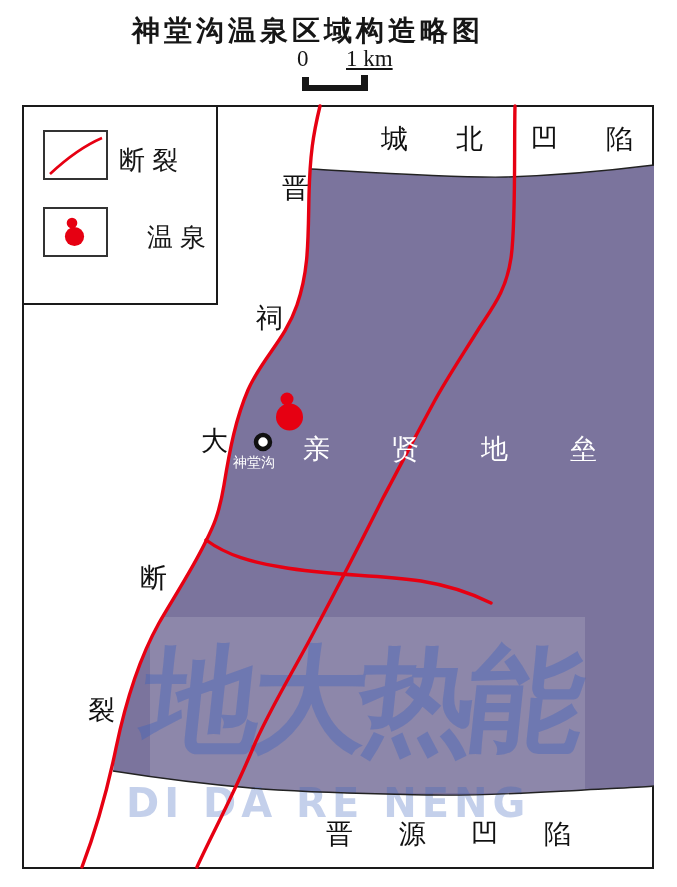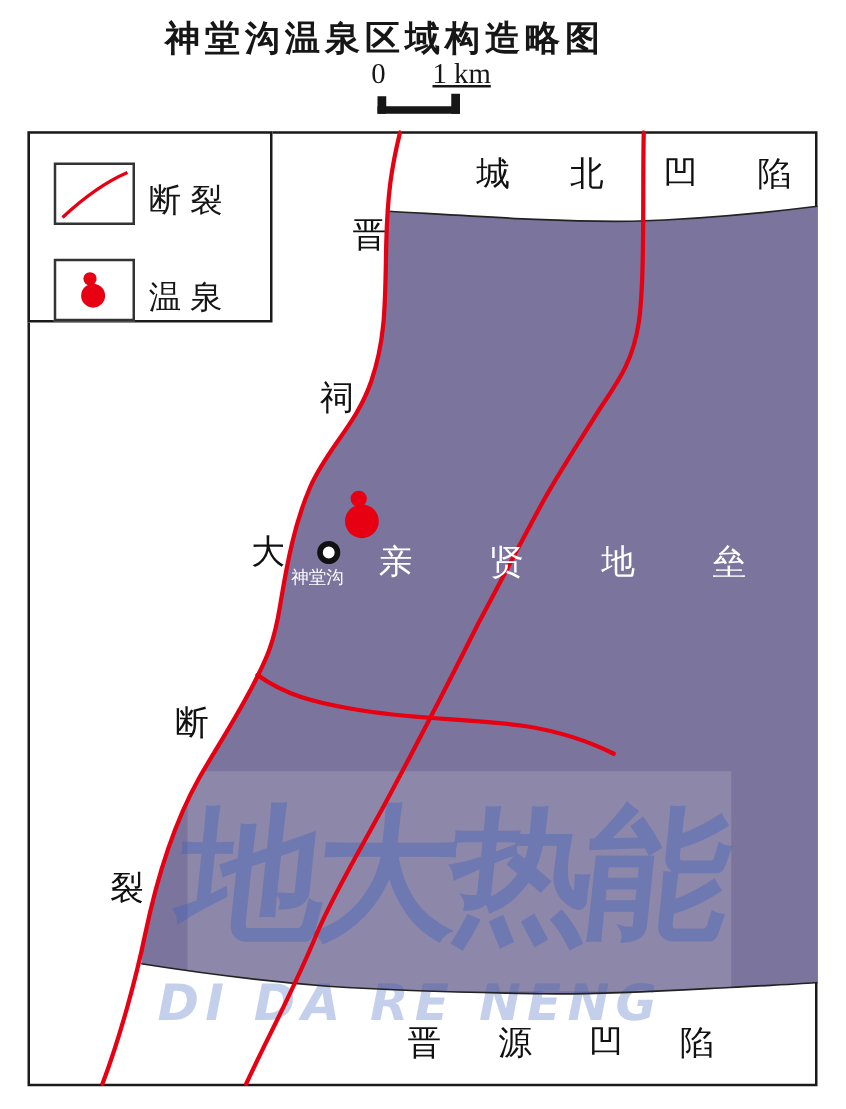--- a/index.html
+++ b/index.html
@@ -33,43 +33,43 @@
   .boundary{fill:none;stroke:#222;stroke-width:1.4;}
   .horst{fill:var(--horst-fill);}
 
   
   .wm{z-index:2;}
   .wm-rect{left:150px;top:617px;width:435px;height:176px;background:rgba(255,255,255,0.14);}
   .wm-cn{left:144px;top:636px;width:470px;font-family:"DejaVu Sans",sans-serif;
     font-weight:bold;font-size:116px;line-height:1.1;letter-spacing:-8px;
     color:rgba(60,98,188,0.38);transform:skewX(-6deg);white-space:nowrap;}
   .wm-en{left:126px;top:780px;font-family:"DejaVu Sans",sans-serif;font-weight:bold;
-    font-style:italic;font-size:40px;letter-spacing:5px;color:rgba(60,98,188,0.30);
+    font-size:40px;letter-spacing:5px;color:rgba(60,98,188,0.30);
     white-space:nowrap;}
 
   
   .lbl{z-index:4;font-size:27px;line-height:1;white-space:nowrap;}
   .lbl.white{color:#ffffff;}
   .spread{display:flex;justify-content:space-between;}
   .band-north{left:381px;top:126px;width:252px;}
   .band-horst{left:303px;top:436px;width:294px;}
   .band-south{left:326px;top:821px;width:245px;}
   .fault-char{z-index:4;font-size:27px;line-height:1;color:#111;}
   .spring-site{left:233px;top:456px;font-size:14px;letter-spacing:0px;}
 
   
-  .legend{left:22px;top:105px;width:196px;height:153px;background:#fff;
+  .legend{left:22px;top:105px;width:196px;height:200px;background:#fff;
     border:2px solid var(--line-black);z-index:5;}
   .legend .swatch{position:absolute;left:19px;width:65px;height:50px;
     border:2px solid #333;background:#fff;}
   .legend .sw1{top:23px;}
   .legend .sw2{top:100px;}
   .legend .lg-label{position:absolute;left:95px;font-size:26px;letter-spacing:7px;color:#161616;}
   .legend .ll1{top:36px;}
-  .legend .ll2{top:113px;}
+  .legend .ll2{top:113px;margin-left:28px;}
 </style>
 </head>
 <body>
 
 <div class="abs page-title">神堂沟温泉区域构造略图</div>
 
 <span class="abs scale-num scale-zero">0</span>
 <span class="abs scale-num scale-unit">1 km</span>
 <svg class="abs scalebar" width="72" height="20" viewBox="0 0 72 20">
   <rect x="2" y="4" width="7" height="14" fill="#161616"></rect>

